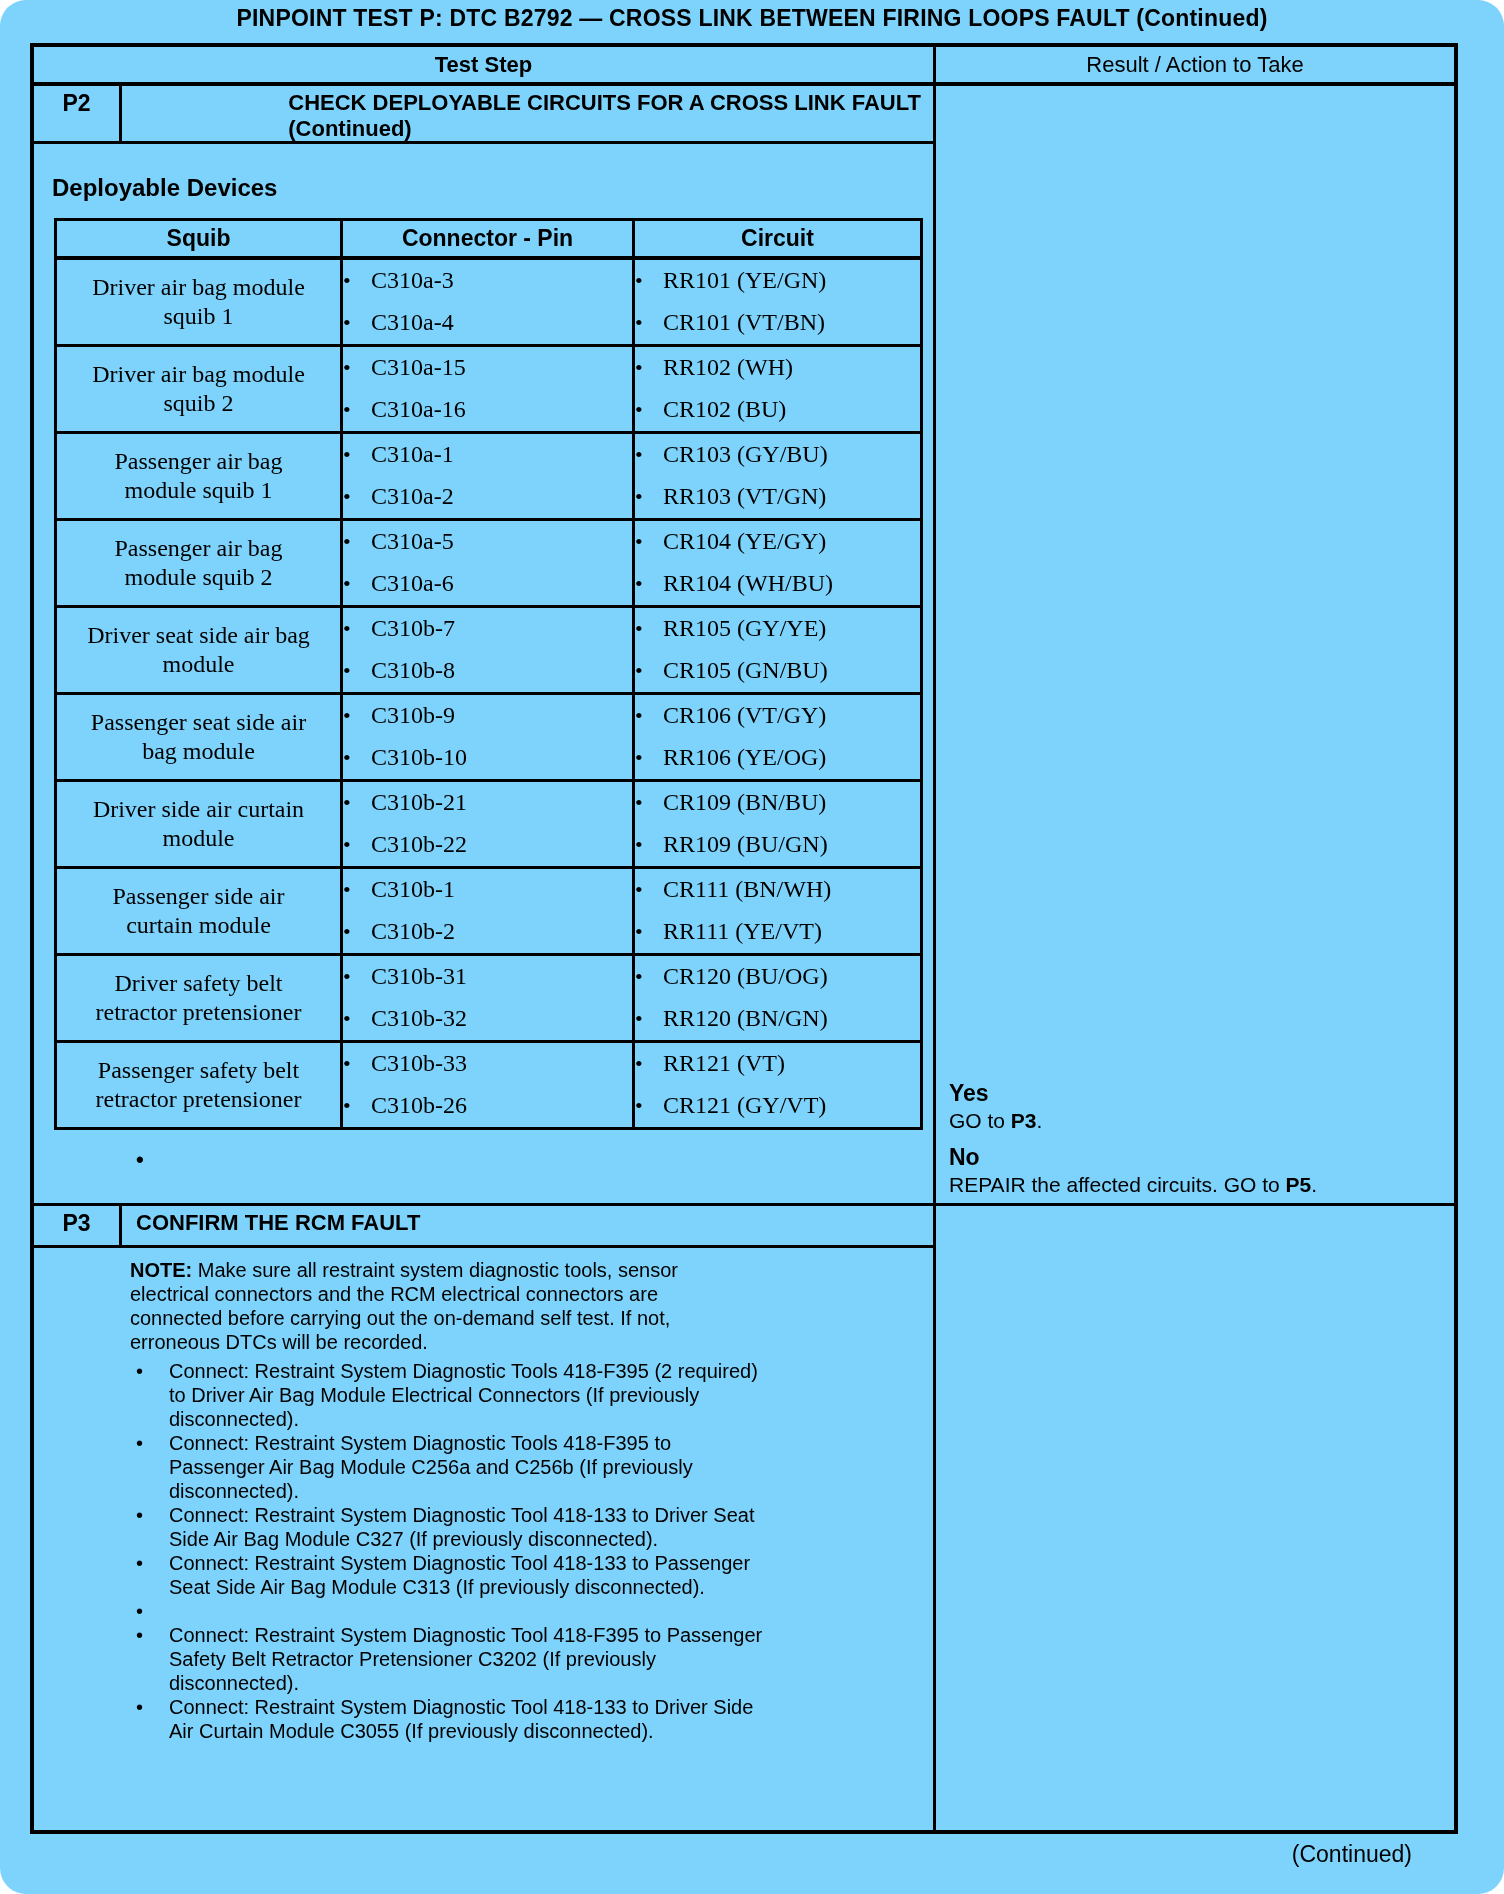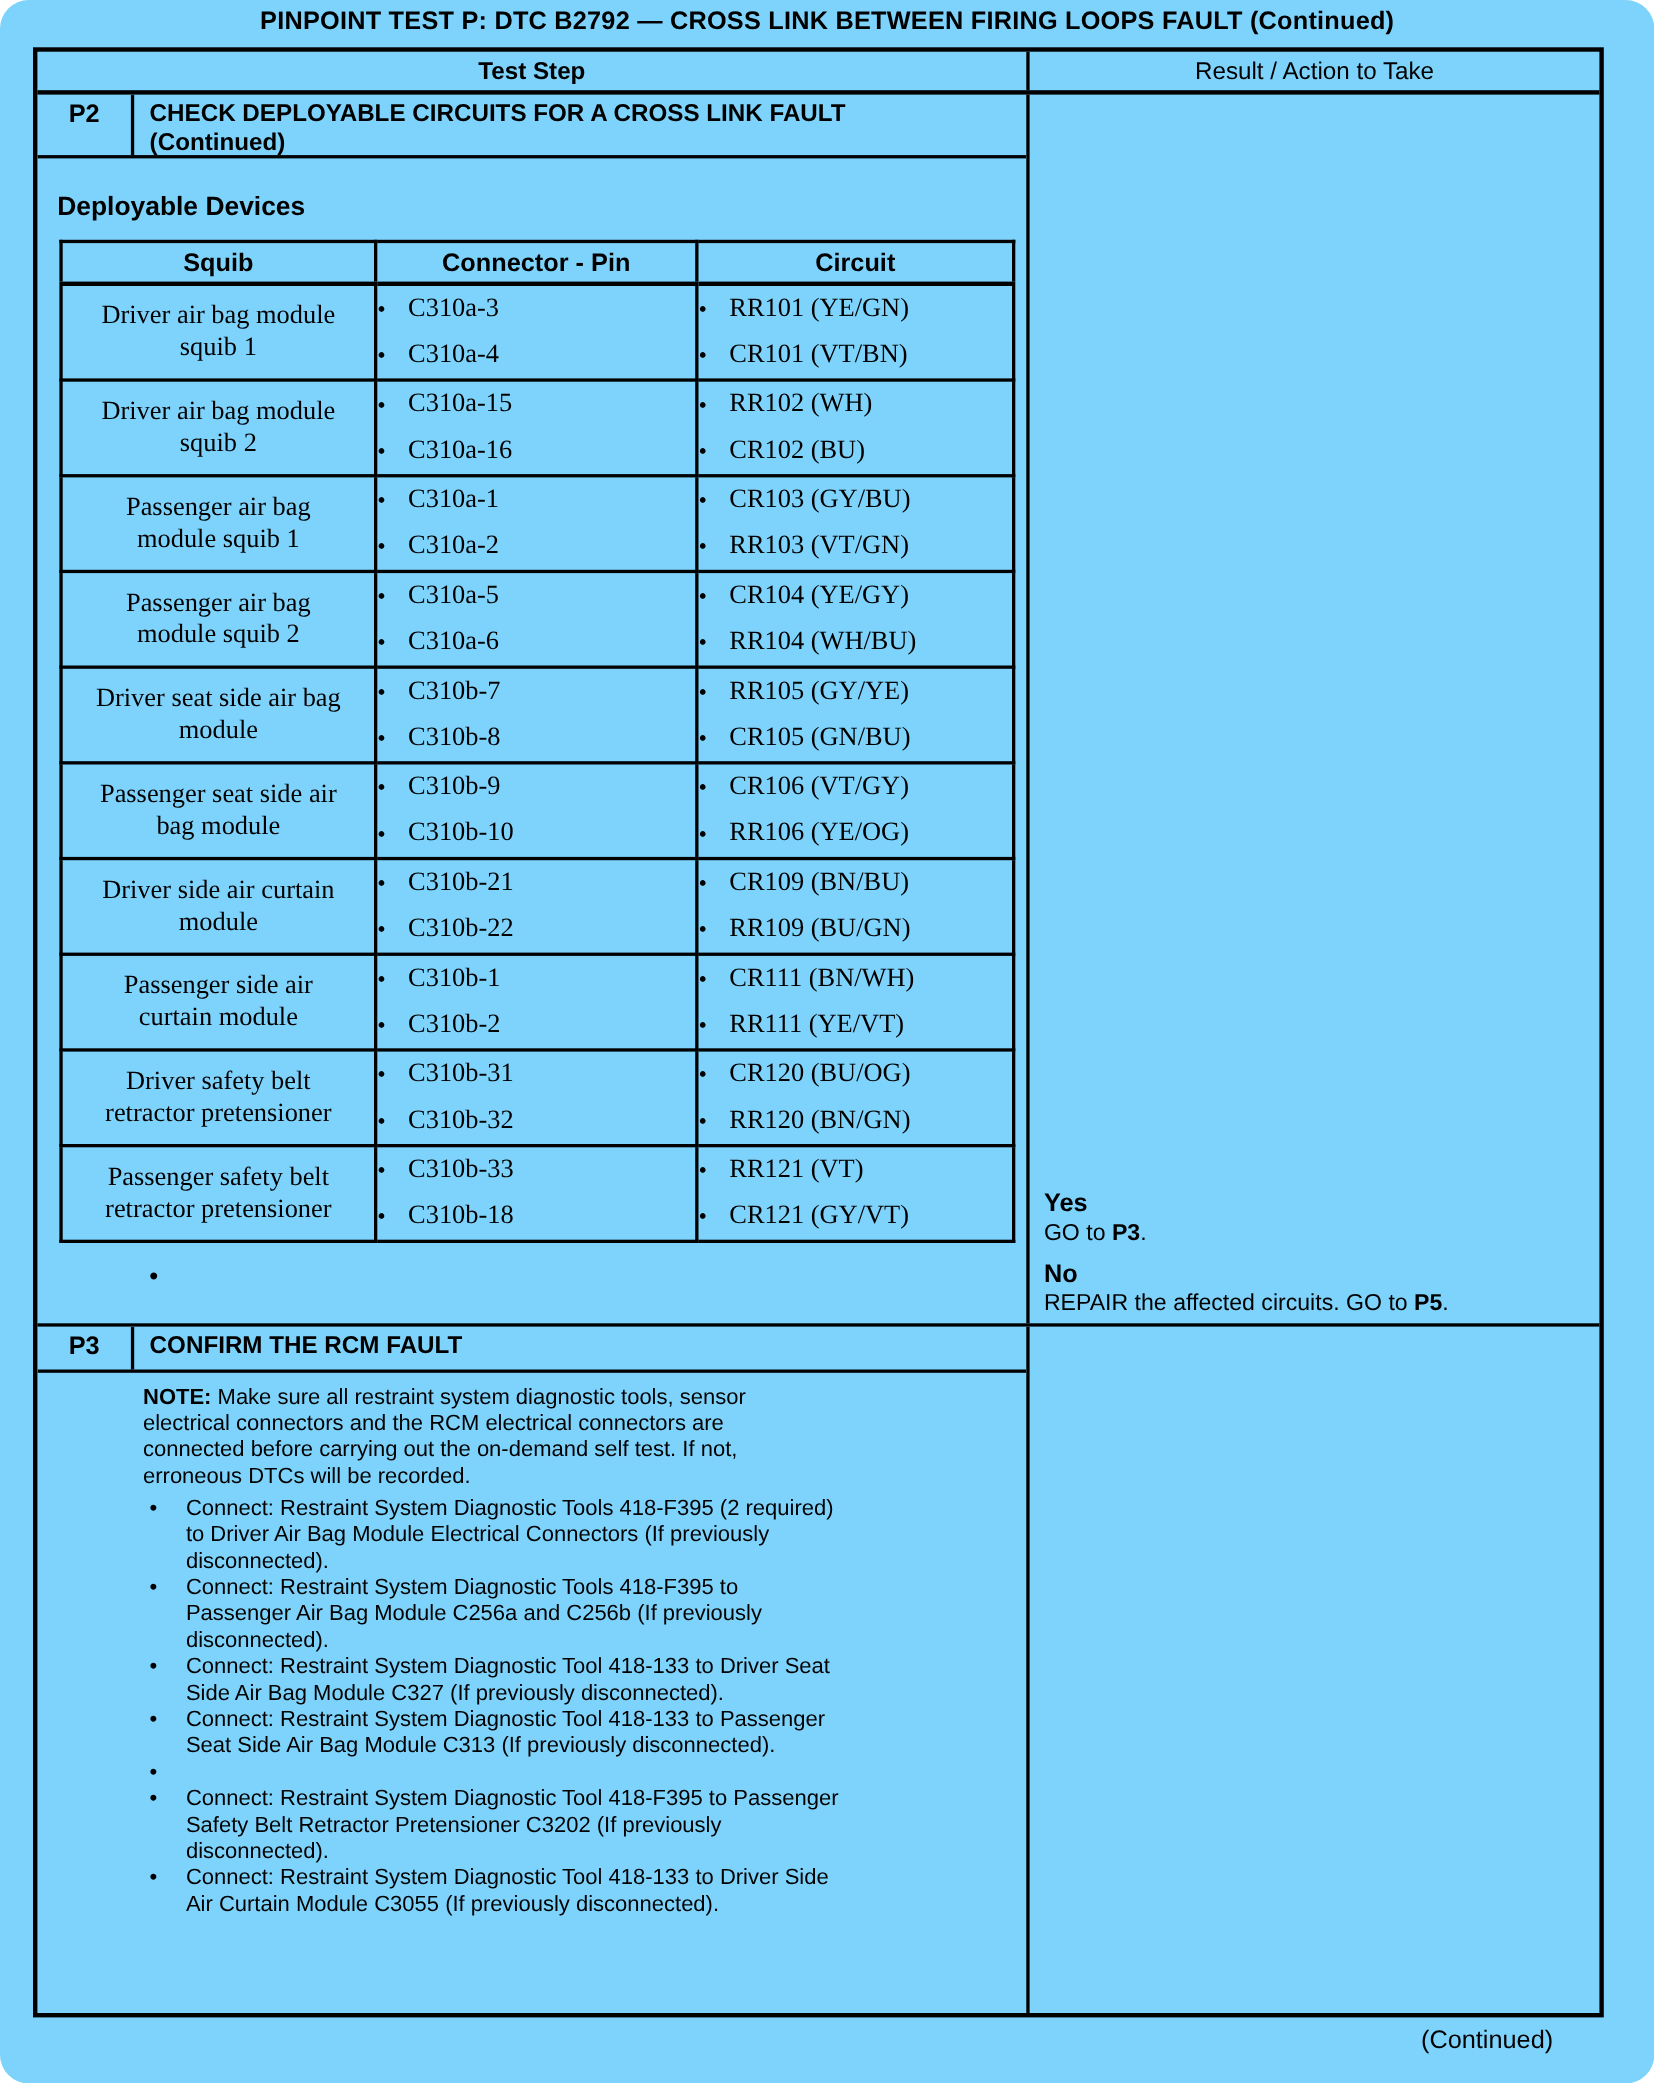--- a/index.html
+++ b/index.html
@@ -31,21 +31,21 @@
 
   .row-p2 { display:flex; height:1120px; border-bottom:3px solid #000; flex:none; }
   .p2-left  { width:902px; border-right:3px solid #000; position:relative; overflow:hidden; }
   .p2-right { flex:1; position:relative; }
 
   .row-p3 { display:flex; flex:1; overflow:hidden; }
   .p3-left  { width:902px; border-right:3px solid #000; overflow:hidden; }
   .p3-right { flex:1; }
 
   .step-band { display:flex; border-bottom:3px solid #000; }
-  .band-p2 { height:58px; }
+  .band-p2 { height:58px;justify-content:space-between; }
   .band-p3 { height:42px; }
   .step-id {
     width:88px; border-right:3px solid #000; flex:none;
     text-align:center; font-weight:bold; font-size:23px; padding-top:4px;
   }
   .step-title { padding:4px 12px 0 14px; font-weight:bold; font-size:22px; line-height:26px; }
 
   .subheading { margin:30px 0 0 18px; font-weight:bold; font-size:24px; height:28px; }
 
   .squib-table {
@@ -362,21 +362,21 @@
     <td class="c-squib">
                   <span>Passenger safety belt retractor pretensioner</span>
                 </td>
     <td class="c-list">
       <div class="line">
                     <span class="blt">•</span>
                     <span>C310b-33</span>
                   </div>
       <div class="line">
                     <span class="blt">•</span>
-                    <span>C310b-18</span>
+                    <span>C310b-26</span>
                   </div>
     </td>
     <td class="c-list">
       <div class="line">
                     <span class="blt">•</span>
                     <span>RR121 (VT)</span>
                   </div>
       <div class="line">
                     <span class="blt">•</span>
                     <span>CR121 (GY/VT)</span>

